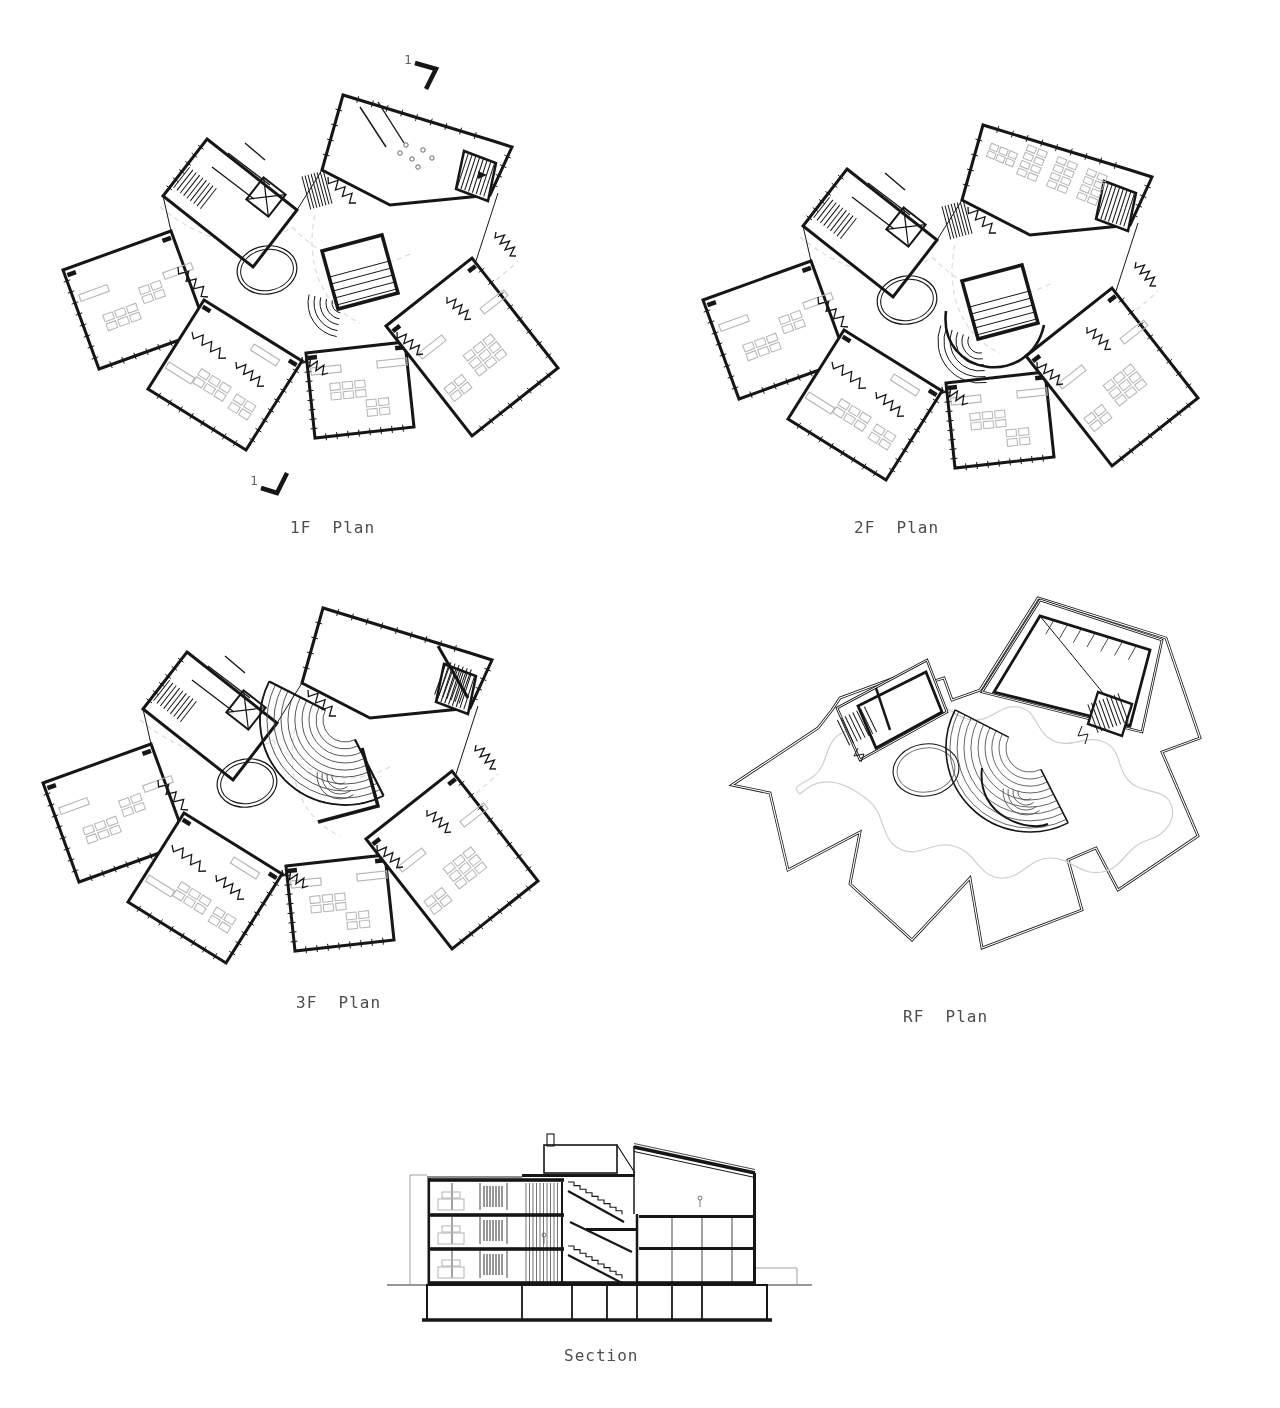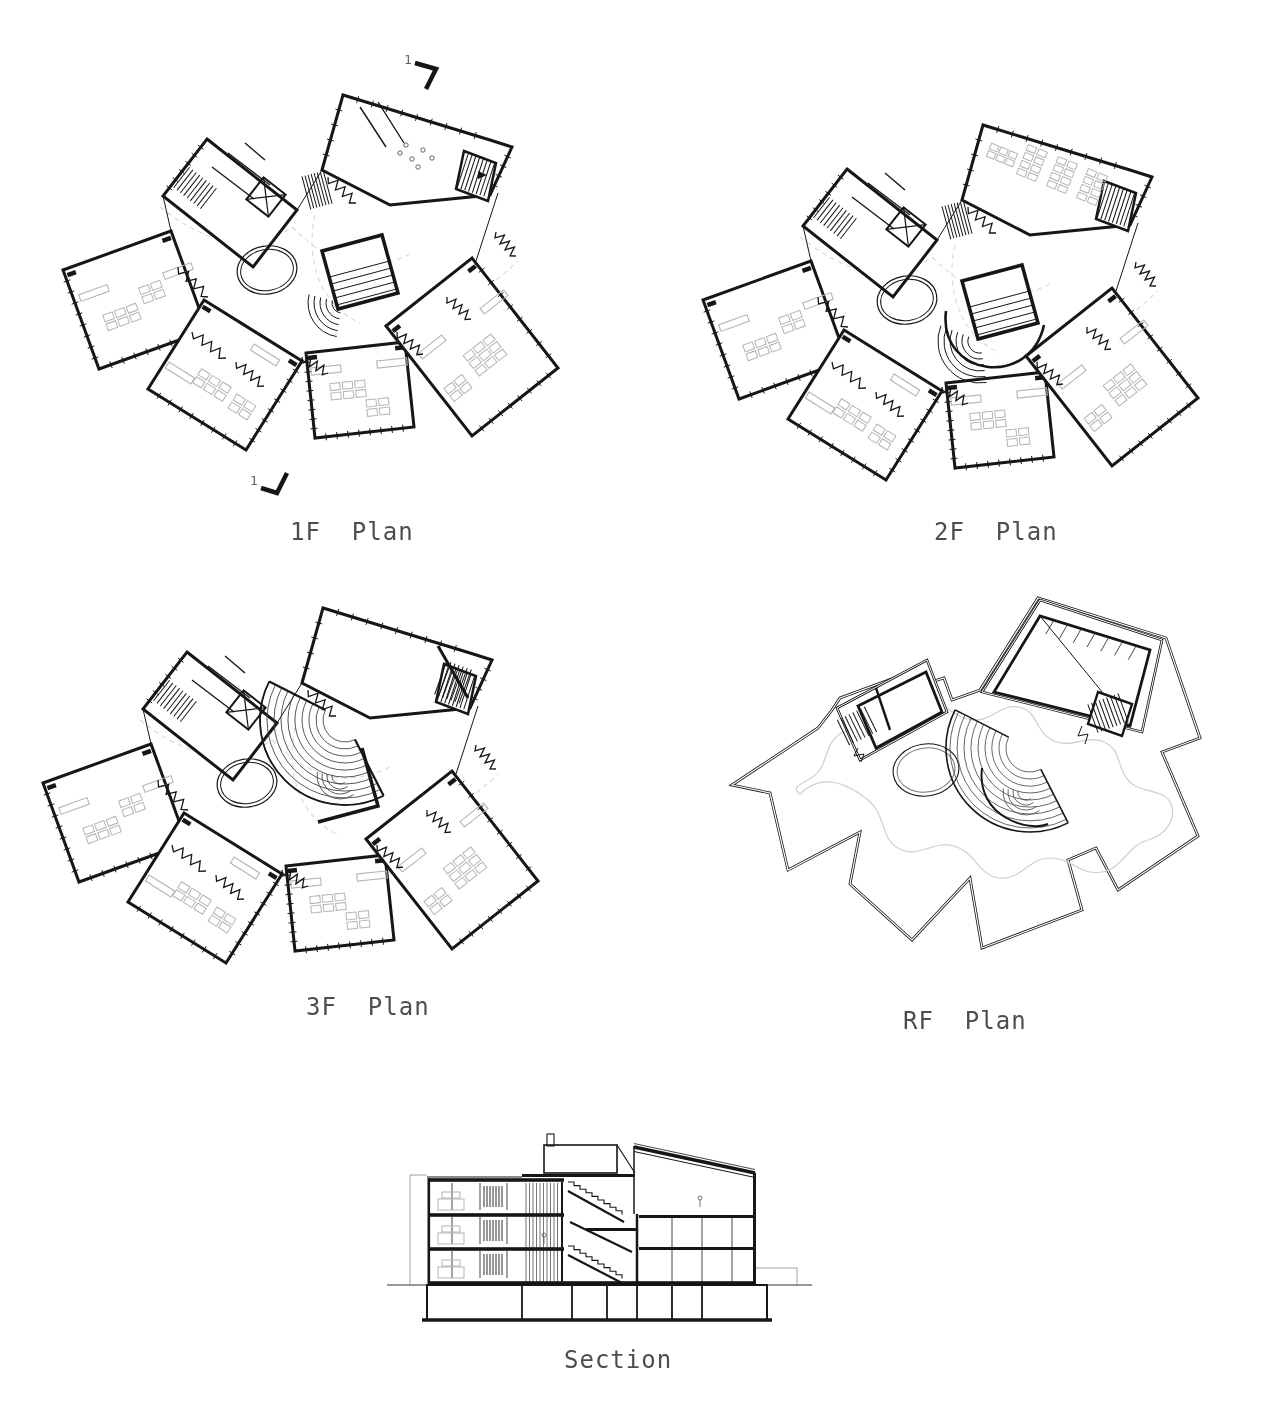--- a/index.html
+++ b/index.html
@@ -1,20 +1,20 @@
 <!DOCTYPE html>
 <html><head>
 <meta charset="utf-8">
 <style>
   html,body{margin:0;padding:0;background:#fff}
   .sheet{position:relative;width:1280px;height:1408px;background:#fff;overflow:hidden;
          font-family:"DejaVu Sans Mono",monospace}
   .fig{position:absolute;margin:0;padding:0}
   .fig svg{display:block;overflow:visible}
-  .plan-label{position:absolute;color:#4d4d4d;font-size:24px;letter-spacing:1px;white-space:pre}
+  .plan-label{position:absolute;color:#4d4d4d;font-size:16px;letter-spacing:1px;white-space:pre}
   .marker-num{position:absolute;color:#666;font-size:13px}
 </style>
 </head>
 <body>
 
 <div class="sheet">
 
   <figure class="fig" style="left:55px;top:50px">
     <svg id="svg-1f" width="500" height="460" viewBox="0 0 500 460">
         <g transform="translate(5 5)">
@@ -1076,20 +1076,20 @@
           <line x1="360" y1="130" x2="360" y2="163" stroke="#161616" stroke-width="0.8"></line>
           <circle cx="328" cy="78" r="2" fill="none" stroke="#555" stroke-width="0.8"></circle>
           <line x1="328" y1="80" x2="328" y2="87" stroke="#555" stroke-width="0.8"></line>
           <circle cx="172" cy="115" r="2" fill="none" stroke="#555" stroke-width="0.8"></circle>
           <line x1="172" y1="117" x2="172" y2="124" stroke="#555" stroke-width="0.8"></line>
         </g>
       </svg>
   </figure>
 
   <div class="plan-label" style="left:290px;top:518px">1F  Plan</div>
-  <div class="plan-label" style="left:934px;top:518px">2F  Plan</div>
-  <div class="plan-label" style="left:306px;top:993px">3F  Plan</div>
+  <div class="plan-label" style="left:854px;top:518px">2F  Plan</div>
+  <div class="plan-label" style="left:296px;top:993px">3F  Plan</div>
   <div class="plan-label" style="left:903px;top:1007px">RF  Plan</div>
   <div class="plan-label" style="left:564px;top:1346px">Section</div>
 
   <div class="marker-num" style="left:404px;top:52px">1</div>
   <div class="marker-num" style="left:250px;top:473px">1</div>
 </div>
 
 </body></html>

